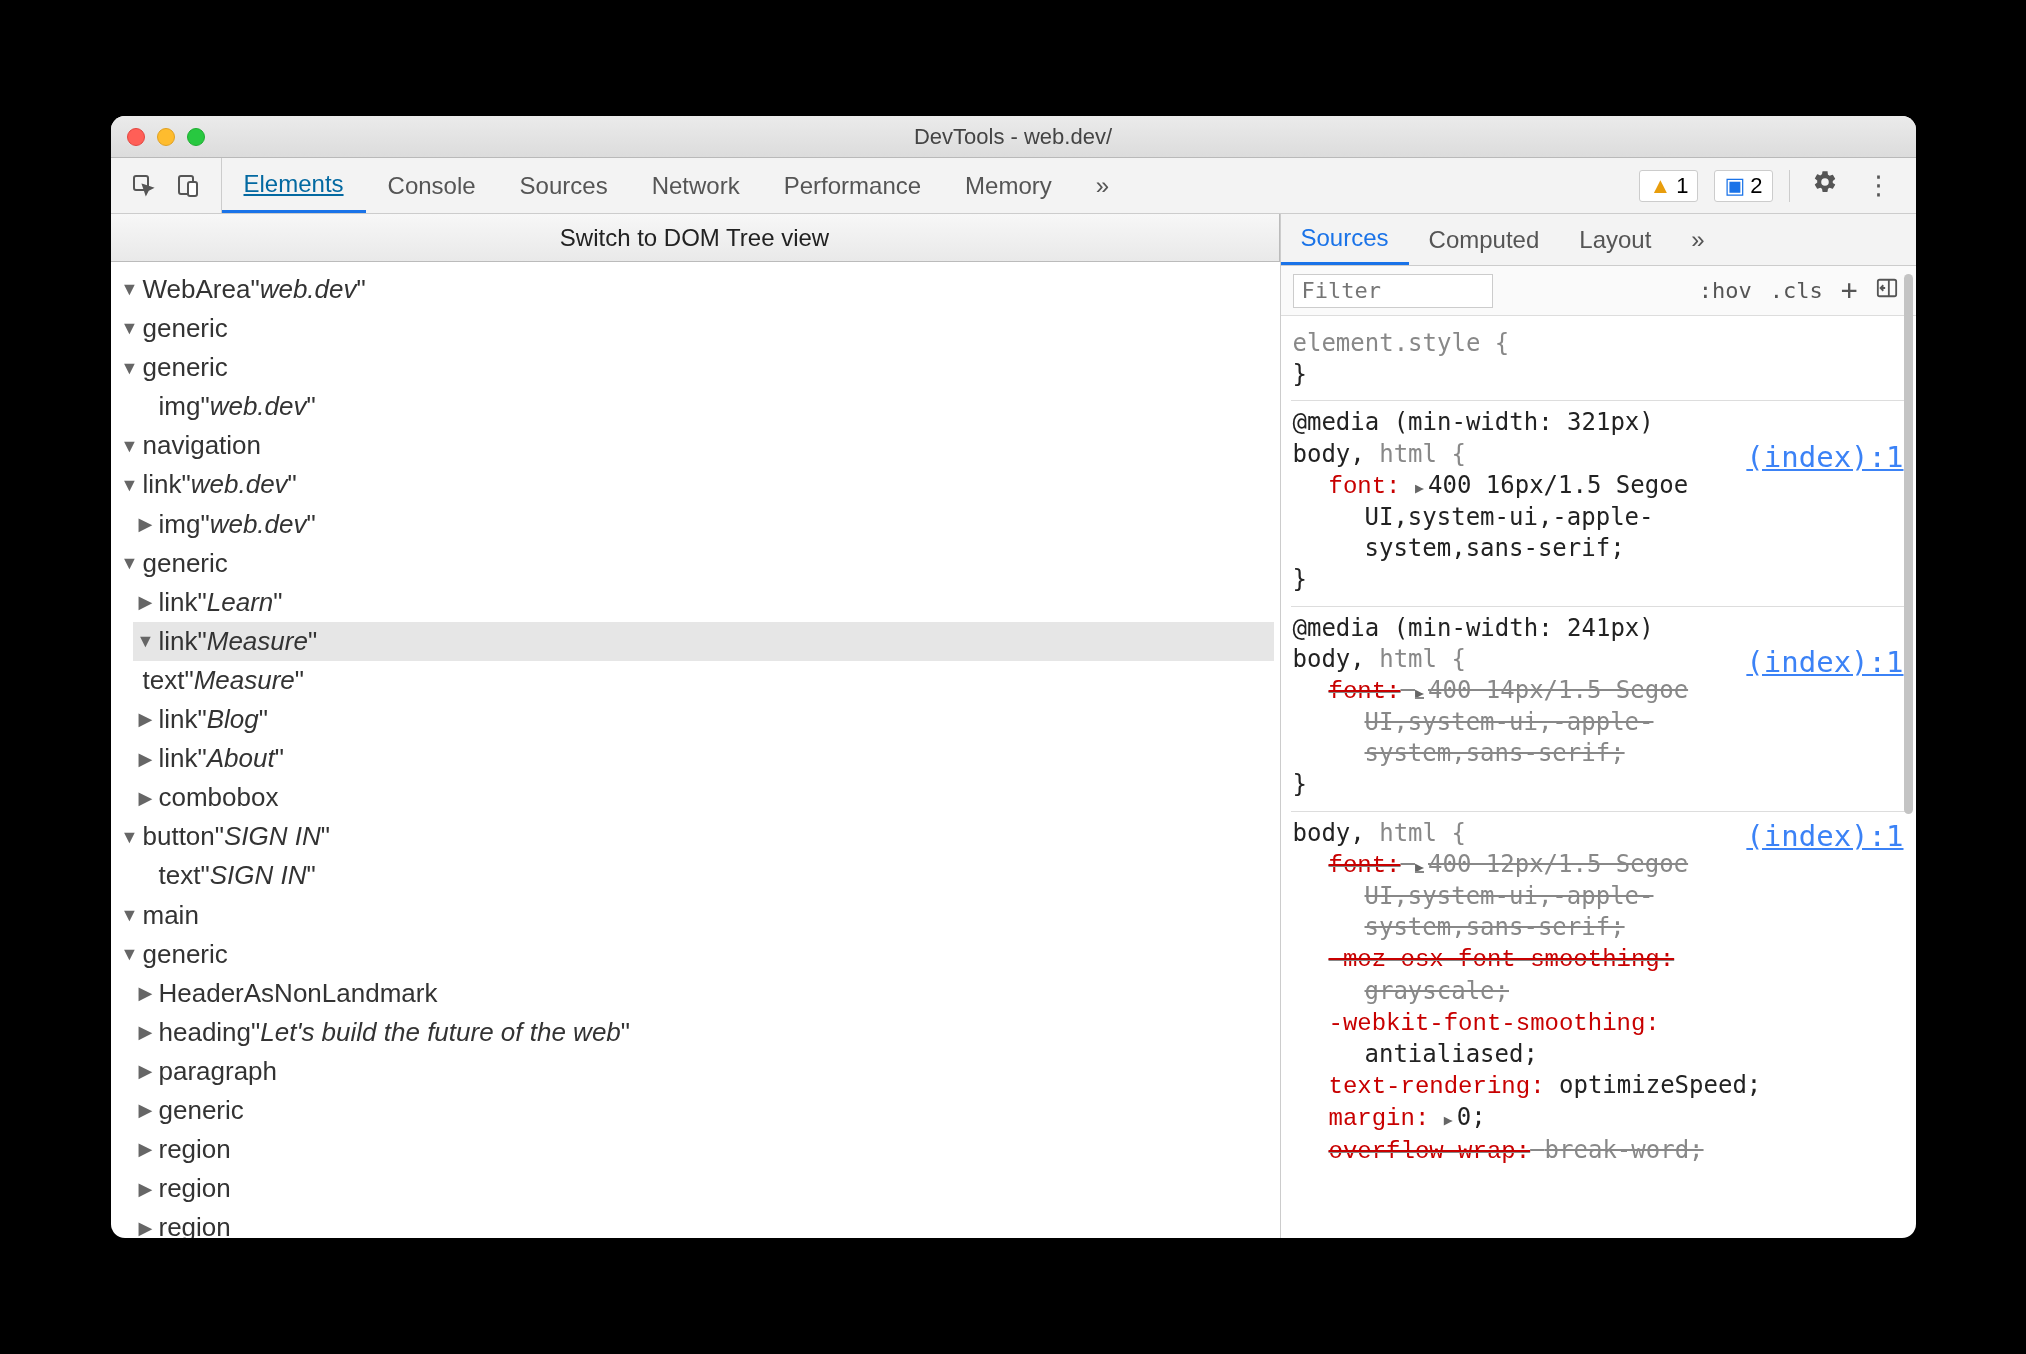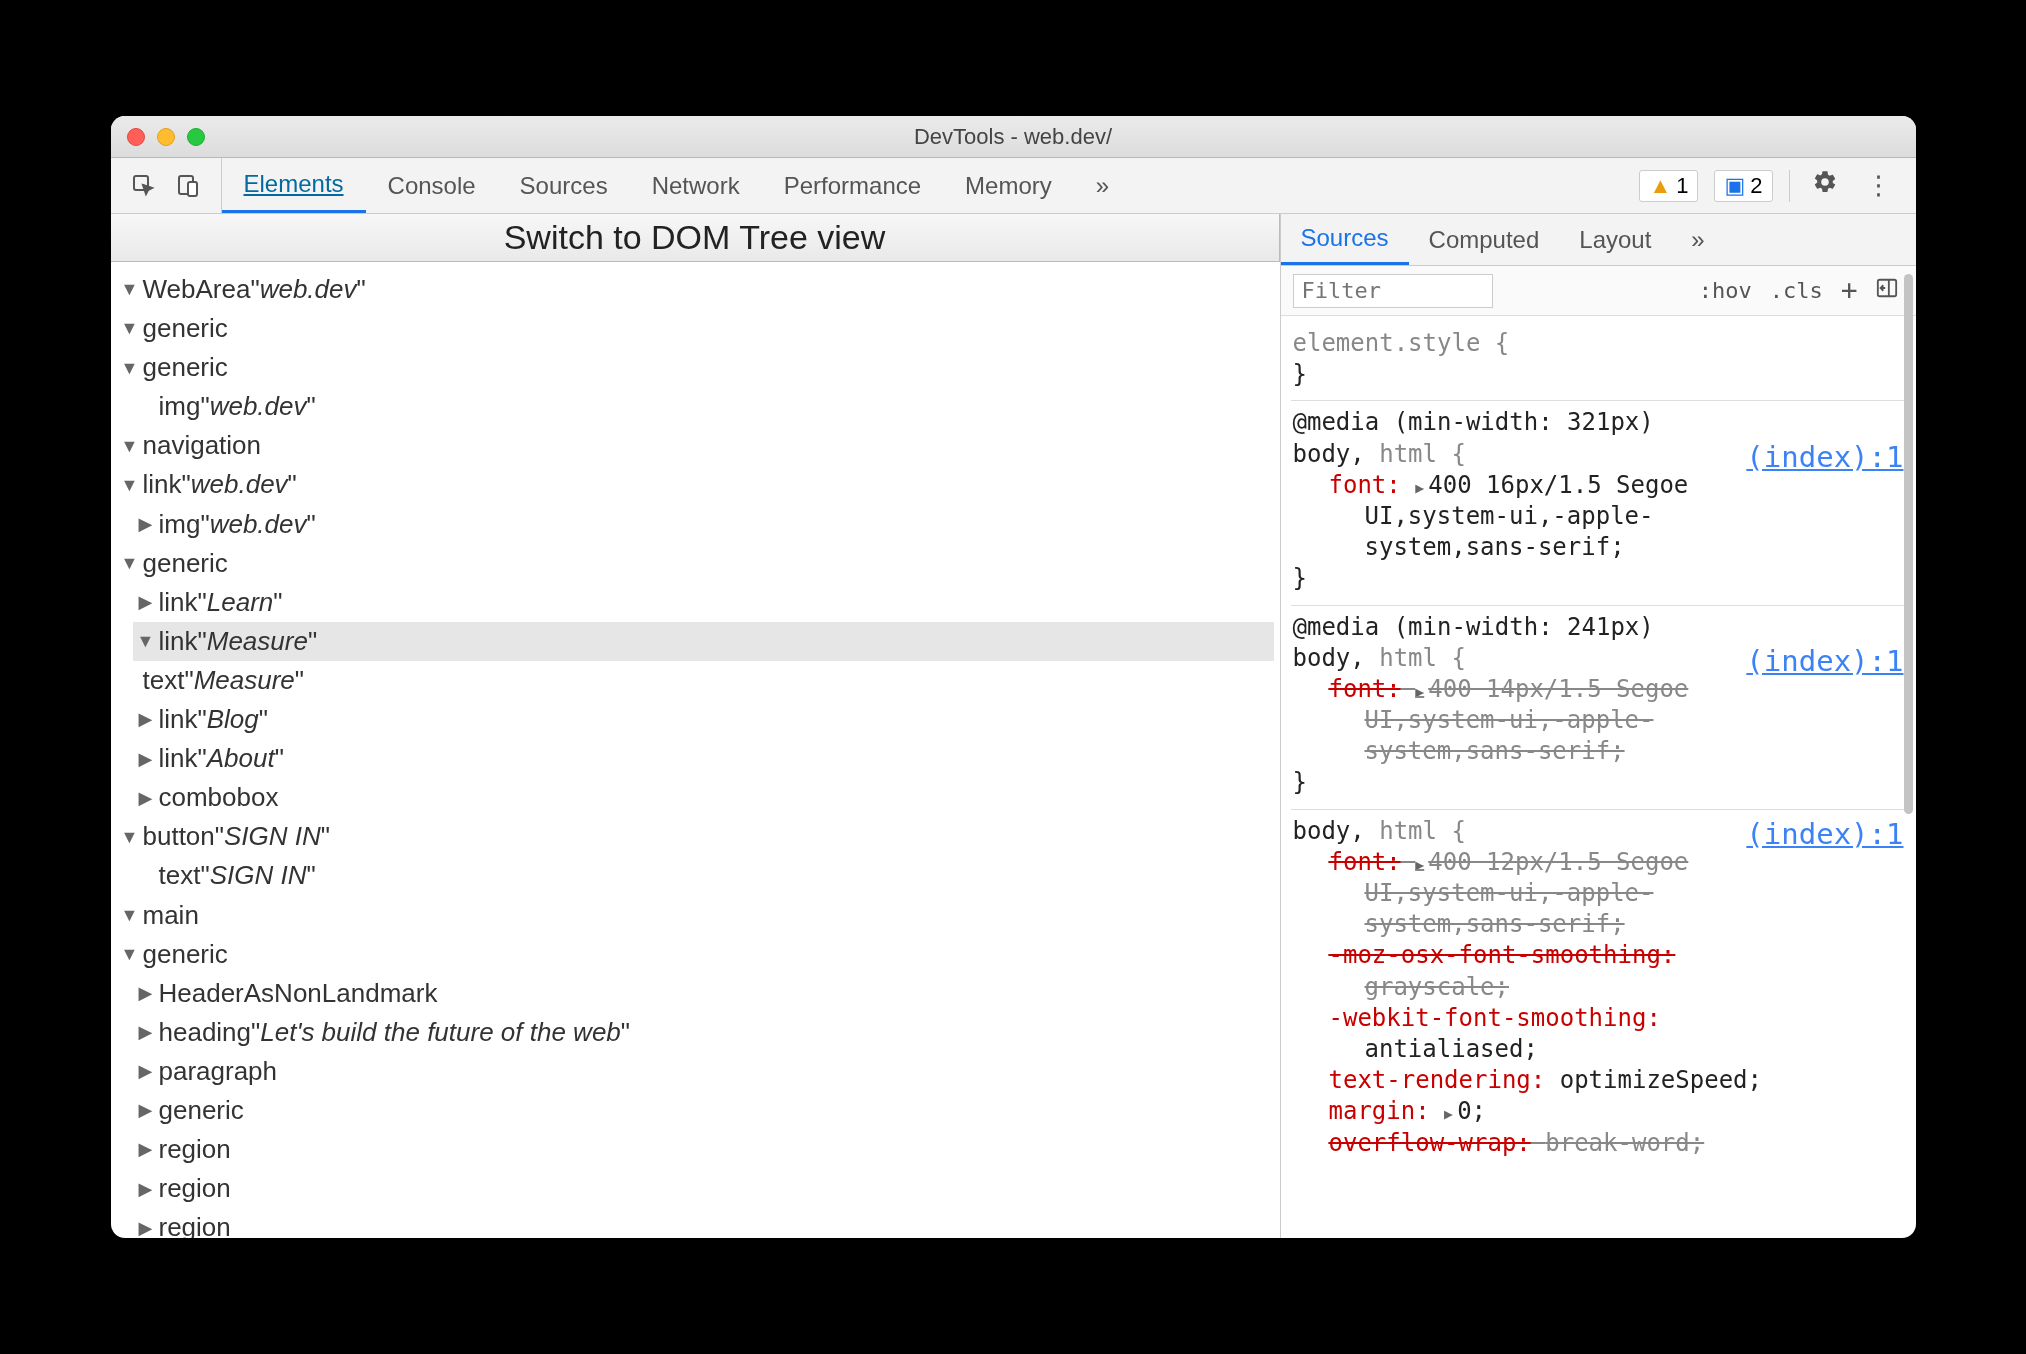--- a/index.html
+++ b/index.html
@@ -68,21 +68,21 @@
   .badge .ywarn { color:#e89d0c; }
   .badge .bmsg { color:#1a73e8; }
   .gear, .kebab, .more-chev { color:#555; font-size:26px; padding:0 6px; cursor:pointer;}
   .vline { width:1px; height:32px; background:#ccc;}
   .middle { flex:1; display:flex; min-height:0;}
   .leftpane { width: 1170px; display:flex; flex-direction:column; min-width:0; border-right:1px solid #ccc;}
   .domtree-banner {
     height:48px; background:linear-gradient(#f7f7f7,#e9e9e9);
     border-bottom:1px solid #bbb; border-right:1px solid #bbb;
     display:flex; align-items:center; justify-content:center;
-    font-size:34px; color:#222;
+    font-size:24px; color:#222;
   }
   .tree { flex:1; overflow:auto; padding:8px 6px; font-size:26px; color:#333;}
   .tree .row { display:flex; align-items:center; white-space:nowrap; padding:2px 0; line-height:1.35;}
   .tree .row.sel { background:#e6e6e6;}
   .arrow { width:26px; display:inline-flex; justify-content:center; color:#666; font-size:18px;}
   .role { color:#333;}
   .name { font-style:italic; color:#333;}
   .lvl0{padding-left:4px;} .lvl1{padding-left:42px;} .lvl2{padding-left:80px;}
   .lvl3{padding-left:118px;margin-left:16px;} .lvl4{padding-left:156px;}
   .rightpane { flex:1; display:flex; flex-direction:column; min-width:0; position:relative;}
@@ -102,21 +102,21 @@
   }
   .filter-spacer { flex:1;}
   .mono-btn { cursor:pointer; color:#555; padding:0 6px;}
   .styles-body {
     flex:1; overflow:auto; padding:6px 10px 20px 10px;
     font-family: ui-monospace, Menlo, monospace; font-size:24px; line-height:1.3; color:#222;
   }
   .rule { border-bottom:1px solid #ddd; padding:6px 2px 10px 2px;}
   .sel-gray { color:#888;}
   .srcref { float:right; color:#3b82f6; text-decoration:underline; font-size:29px;}
-  .prop { color:#c80000;}
+  .prop { color:#c80000;font-family:Liberation Mono, monospace;}
   .val { color:#222;}
   .strike { text-decoration: line-through; color:#888;}
   .strike .prop { color:#c80000; text-decoration: line-through;}
   .indent1 { padding-left:36px;}
   .indent2 { padding-left:72px;}
   .tri { color:#666; font-size:15px; padding-right:4px;}
   .scrollthumb { position:absolute; right:3px; background:#c4c4c4; border-radius:5px; width:9px;}
 </style>
 </head>
 <body>

